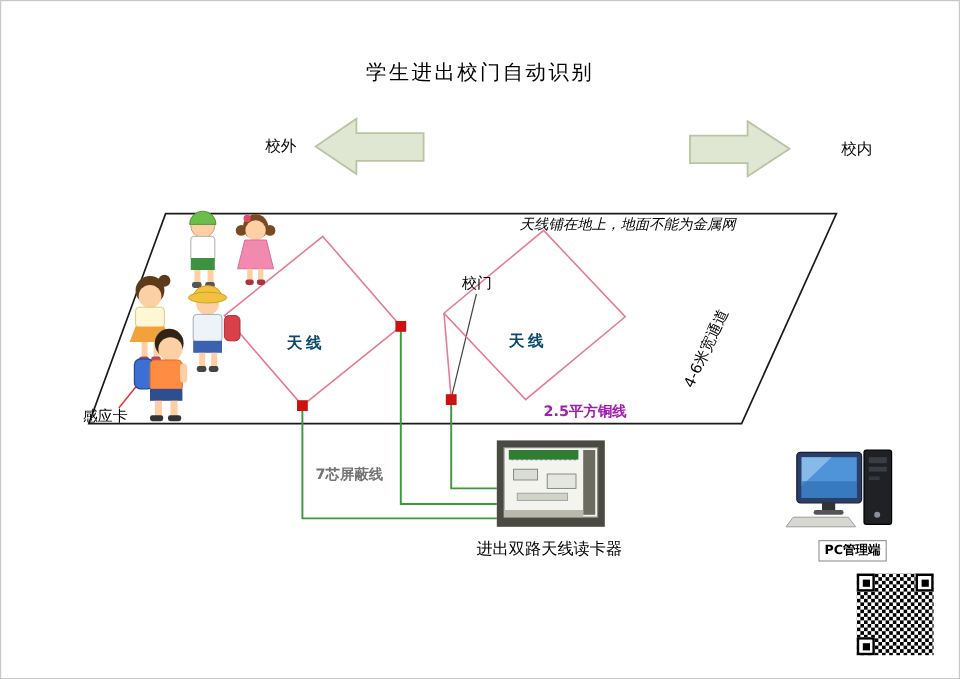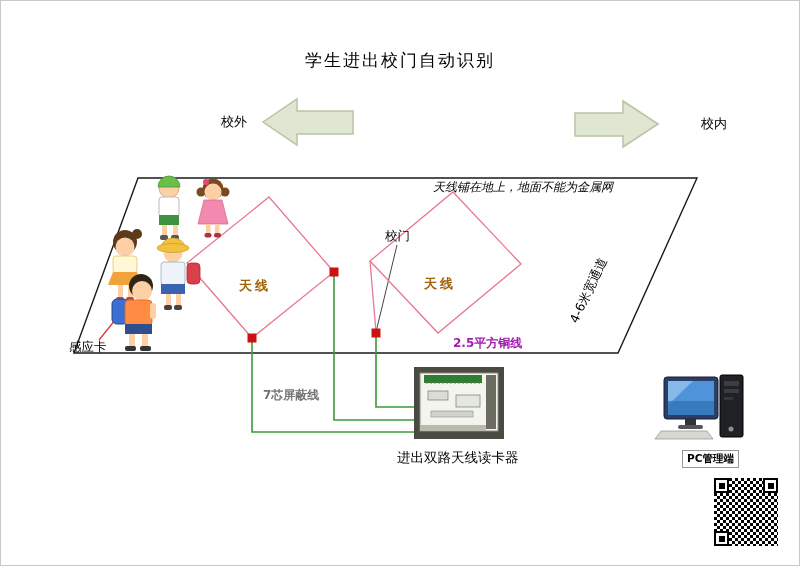--- a/index.html
+++ b/index.html
@@ -13,21 +13,21 @@
   .title { left:0; right:0; top:26px; text-align:center; font-size:17px; letter-spacing:2px;
            font-family:"DejaVu Serif","Liberation Serif",serif;margin-top:22px; }
   .lbl-outside { left:220px; top:112px; font-size:13px; }
   .lbl-inside  { left:700px; top:114px; font-size:13px; }
   .lbl-ground-note { left:432px; top:178px; font-size:12px;font-style:italic; }
   .lbl-gate { left:384px; top:227px; font-size:12.5px; }
   .lbl-channel { left:533px; top:281px; width:110px; text-align:center; font-size:12.5px;
                  transform:rotate(-65deg); }
   .lbl-antenna-1 { left:238px; top:276px; }
   .lbl-antenna-2 { left:423px; top:274px; }
-  .antenna-text { font-size:13px; font-weight:bold; letter-spacing:3px; color:#a16207; }
+  .antenna-text { font-size:13px; font-weight:bold; letter-spacing:3px; color:#0c4a6e; }
   .lbl-copper { left:452px; top:334px; font-size:12px; font-weight:bold; color:#a21caf; }
   .lbl-shield { left:262px; top:386px; font-size:12px; font-weight:bold; color:#737373; }
   .lbl-card   { left:68px;  top:338px; font-size:12.5px; }
   .lbl-reader { left:396px; top:448px; font-size:13.5px; }
   .lbl-serial { left:509px; top:404px; font-size:13.5px; font-weight:600; }
   .lbl-pc { left:681px; top:449px; font-size:10.5px; font-weight:bold;
             border:1px solid #999; background:#fff; padding:1px 4px;text-align:center; }
   .loop { fill:none; stroke-width:1.3; }
   .cable { fill:none; stroke-width:1.6; }
   .block-arrow { stroke:#b9c4a3; stroke-width:1.5; }

